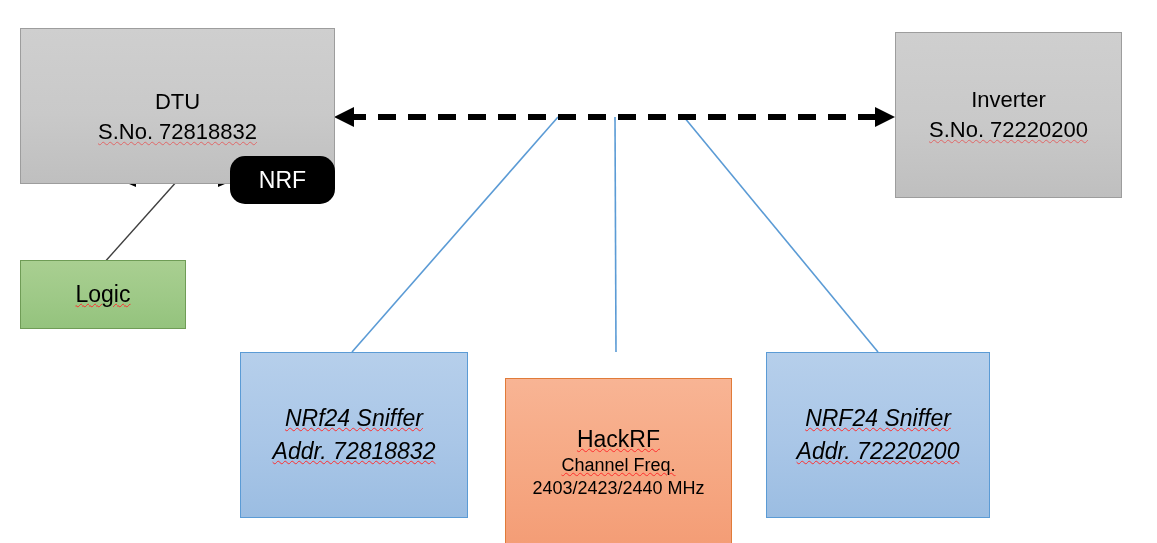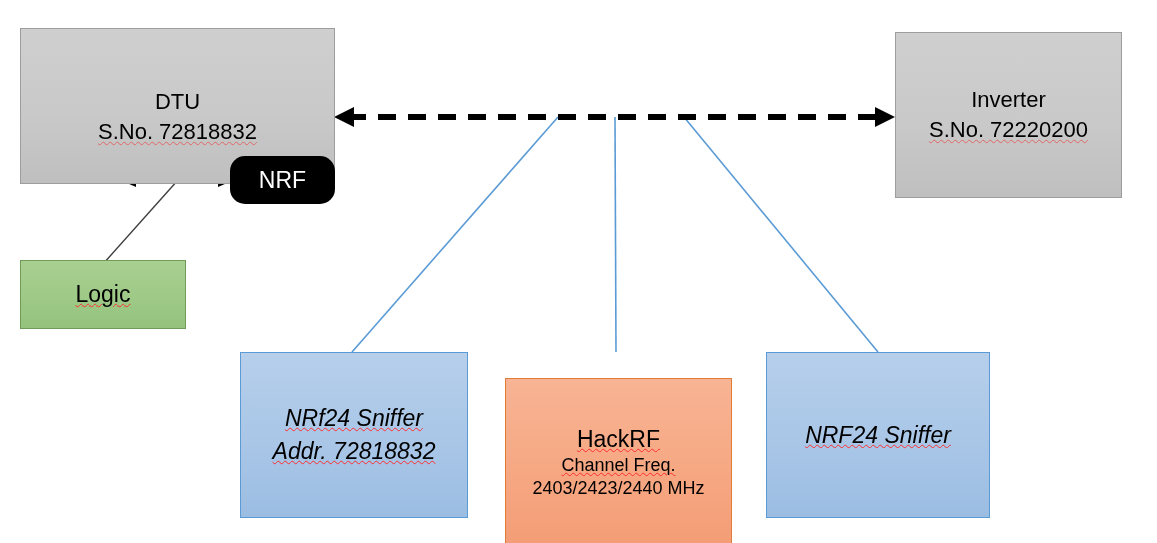--- a/index.html
+++ b/index.html
@@ -143,15 +143,16 @@
   </div>
 
   <div class="node orange-block" style="left:505px; top:351px; width:227px; height:167px;margin-top:27px;">
     <div class="title squig">HackRF</div>
     <div class="sub squig">Channel Freq.</div>
     <div class="sub">2403/2423/2440 MHz</div>
   </div>
 
   <div class="node blue-block" style="left:766px; top:352px; width:224px; height:166px;">
     <div class="ln squig">NRF24 Sniffer</div>
+    <div class="ln squig">Addr. 72220200</div>
   </div>
 
 </div>
 
 </body></html>

